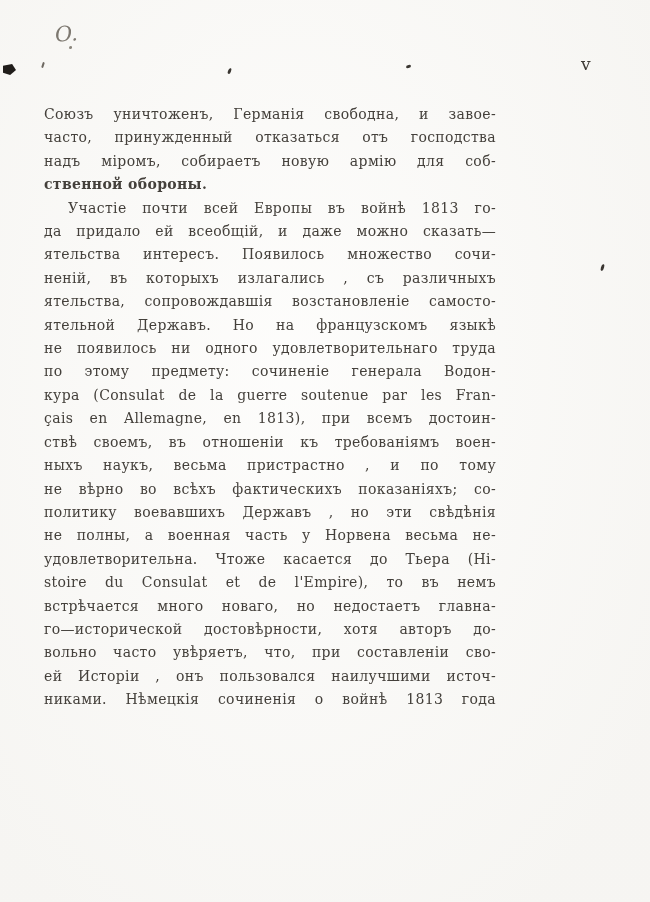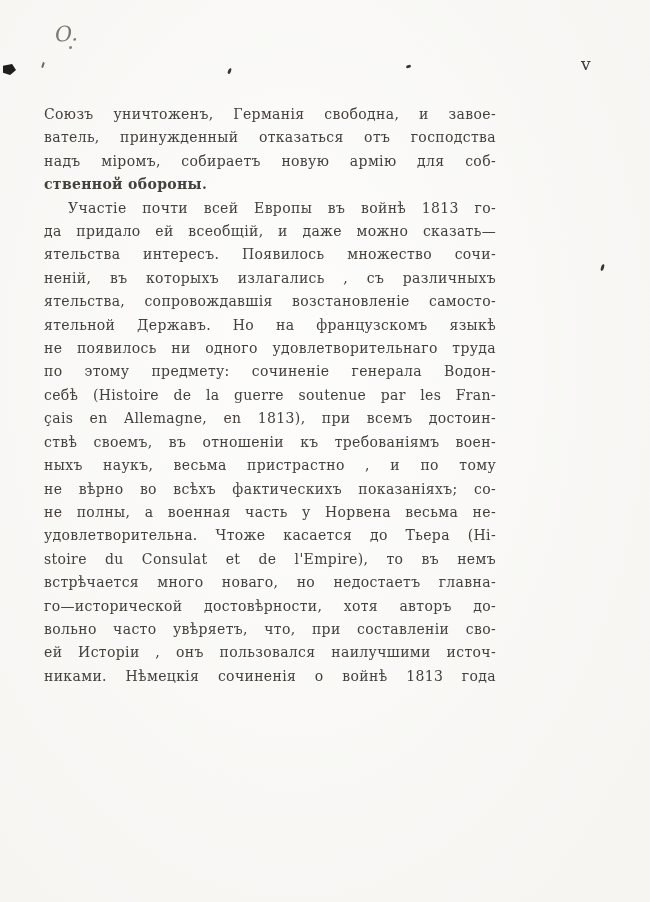--- a/index.html
+++ b/index.html
@@ -87,38 +87,39 @@
   <span class="pencil-tick"></span>
   <span class="speck s4"></span>
   <span class="page-number">v</span>
   <div class="ink-blob"></div>
   <div class="speck s1"></div>
   <div class="speck s2"></div>
   <div class="speck s3"></div>
   <div class="text-block" id="text-block">
       <div class="paragraph">
         <div class="line">Союзъ уничтоженъ, Германія свободна, и завое-</div>
-        <div class="line">ватель, принужденный отказаться отъ господства</div>
+        <div class="line">часто, принужденный отказаться отъ господства</div>
         <div class="line">надъ міромъ, собираетъ новую армію для соб-</div>
         <div class="line no-justify">ственной обороны.</div>
       </div>
       <div class="paragraph">
         <div class="line indent">Участіе почти всей Европы въ войнѣ 1813 го-</div>
         <div class="line">да придало ей всеобщій, и даже можно сказать—</div>
         <div class="line">ятельства интересъ. Появилось множество сочи-</div>
         <div class="line">неній, въ которыхъ излагались , съ различныхъ</div>
         <div class="line">ятельства, сопровождавшія возстановленіе самосто-</div>
         <div class="line">ятельной Державъ. Но на французскомъ языкѣ</div>
         <div class="line">не появилось ни одного удовлетворительнаго труда</div>
         <div class="line">по этому предмету: сочиненіе генерала Водон-</div>
-        <div class="line">себѣ (Histoire de la guerre soutenue par les Fran-</div>
+        <div class="line">кура (Consulat de la guerre soutenue par les Fran-</div>
         <div class="line">çais en Allemagne, en 1813), при всемъ достоин-</div>
         <div class="line">ствѣ своемъ, въ отношеніи къ требованіямъ воен-</div>
         <div class="line">ныхъ наукъ, весьма пристрастно , и по тому</div>
         <div class="line">не вѣрно во всѣхъ фактическихъ показаніяхъ; со-</div>
+        <div class="line">политику воевавшихъ Державъ , но эти свѣдѣнія</div>
         <div class="line">не полны, а военная часть у Норвена весьма не-</div>
         <div class="line">удовлетворительна. Чтоже касается до Тьера (Hi-</div>
         <div class="line">stoire du Consulat et de l'Empire), то въ немъ</div>
         <div class="line">встрѣчается много новаго, но недостаетъ главна-</div>
         <div class="line">го—исторической достовѣрности, хотя авторъ до-</div>
         <div class="line">вольно часто увѣряетъ, что, при составленіи сво-</div>
         <div class="line">ей Исторіи , онъ пользовался наилучшими источ-</div>
         <div class="line">никами. Нѣмецкія сочиненія о войнѣ 1813 года</div>
       </div>
     </div>

